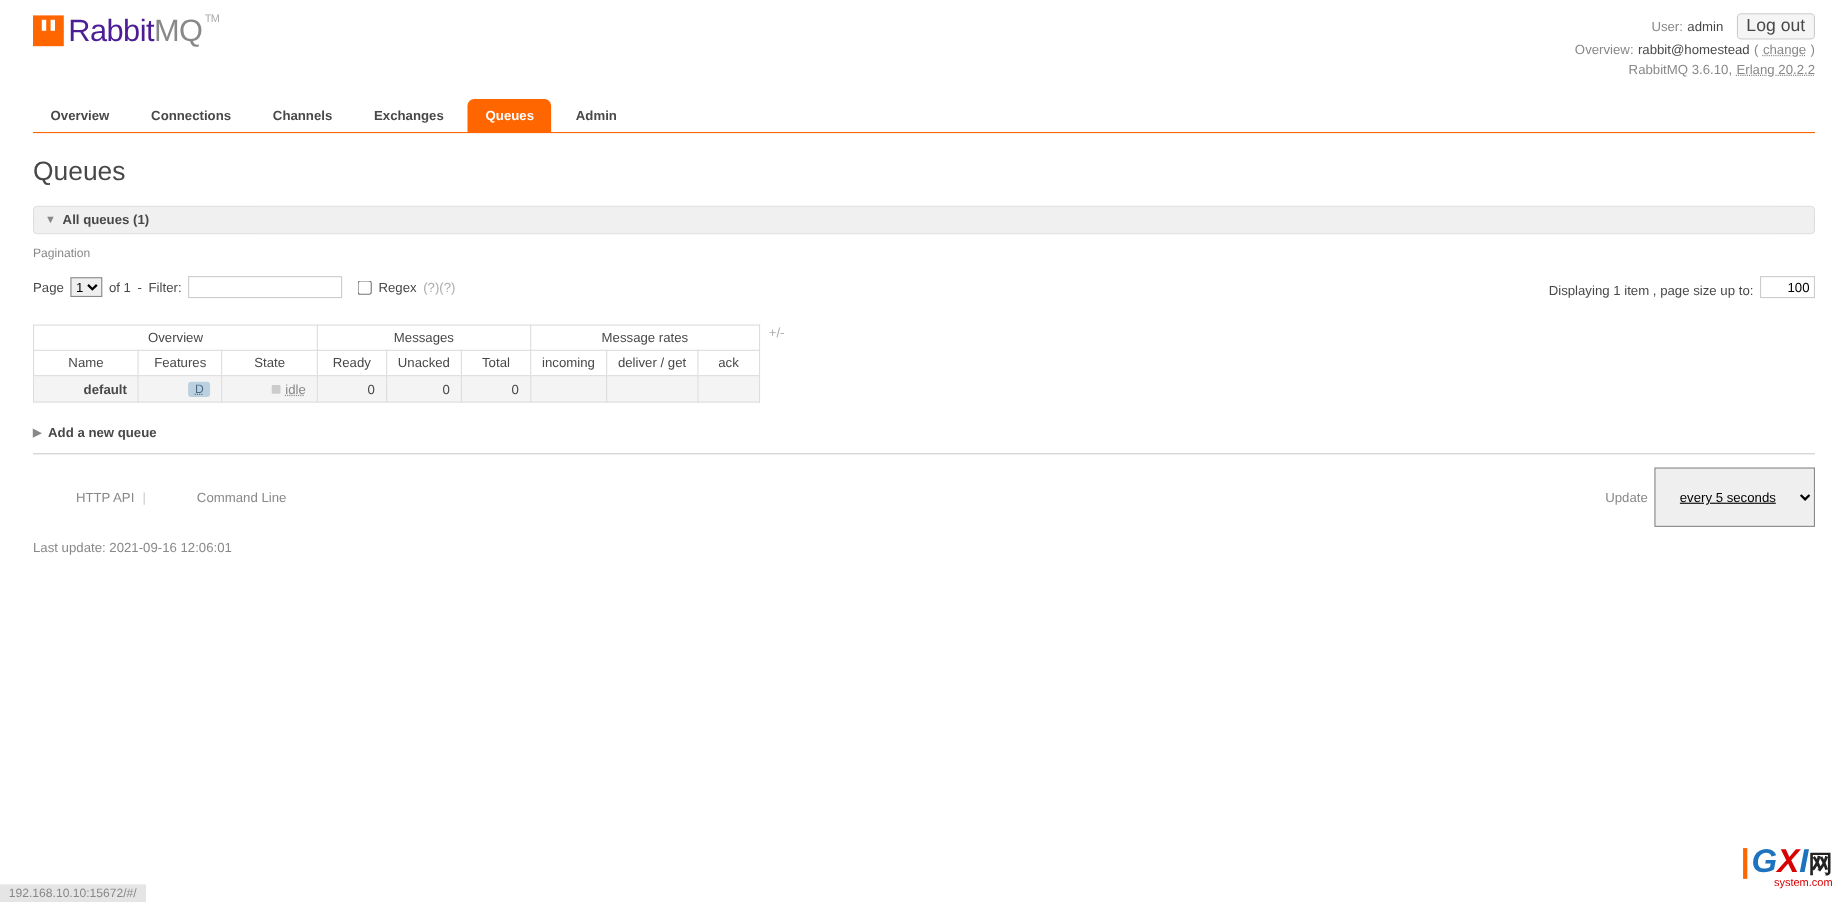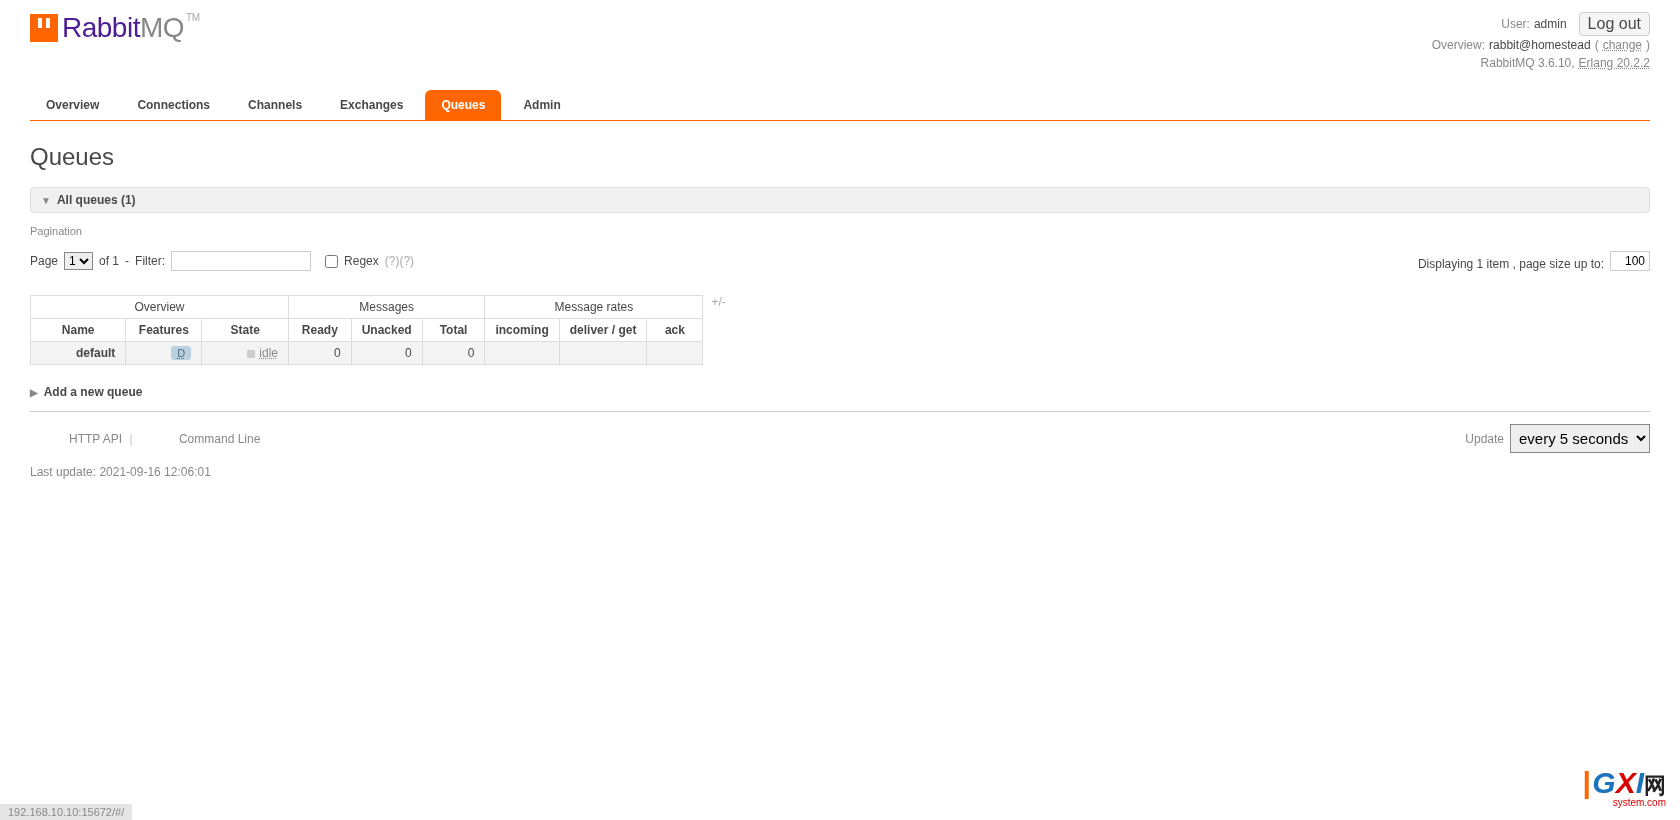--- a/index.html
+++ b/index.html
@@ -37,27 +37,27 @@
 
 
 .pagination-label { color: #888; font-size: 11px; margin-bottom: 14px; }
 .pagination-row { display: flex; justify-content: space-between; align-items: center; margin-bottom: 24px; }
 .pagination-left { display: flex; align-items: center; gap: 6px; font-size: 12px; }
 .pagination-left select { font-size: 12px; border: 1px solid #888; }
 .pagination-left .filter-input { width: 140px; height: 20px; border: 1px solid #ccc; padding: 2px 4px; font-size: 12px; }
 .pagination-left .regex-check { margin-left: 8px; }
 .pagination-left .help { color: #aaa; }
 .pagination-right { font-size: 12px; display: flex; align-items: flex-end; gap: 6px; }
-.pagination-right input { width: 40px; text-align: right; border: 1px solid #ccc; padding: 2px 4px; font-size: 12px; }
+.pagination-right input { width: 50px; text-align: right; border: 1px solid #ccc; padding: 2px 4px; font-size: 12px; }
 
 
 .table-wrap { display: flex; align-items: flex-start; gap: 8px; }
 table { border-collapse: collapse; font-size: 12px; }
 th, td { border: 1px solid #ddd; padding: 4px 10px; text-align: center; }
-th { background: #fff; color: #484848; font-weight: bold; }
+th { background: #fff; color: #484848; font-weight: normal; }
 th.group { background: #fff; font-weight: normal; }
 td { background: #fff; }
 td.right { text-align: right; }
 td.left { text-align: left; font-weight: bold; }
 .badge-d { display: inline-block; background: #bcd1e0; color: #4a6a85; padding: 1px 6px; border-radius: 3px; font-size: 11px; text-decoration: underline dotted; }
 .state-dot { display: inline-block; width: 8px; height: 8px; background: #ccc; border-radius: 1px; margin-right: 4px; vertical-align: middle; }
 .state-text { text-decoration: underline dotted; color: #888; }
 .plusminus { color: #aaa; font-size: 12px; cursor: pointer; align-self: flex-start; }
 
 tr.datarow td { background: #f4f4f4; padding-left: 45px; }
@@ -65,21 +65,21 @@
 
 .add-section { margin: 20px 30px 12px 30px; font-size: 12px; font-weight: bold; color: #484848; cursor: pointer; display: flex; align-items: center; gap: 6px; }
 .add-section .arrow { font-size: 10px; color: #888; }
 
 
 .footer-divider { border-top: 1px solid #ccc; margin: 8px 30px; }
 .footer { display: flex; justify-content: space-between; align-items: center; padding: 4px 30px; font-size: 12px; color: #888; }
 .footer-left a { color: #888; margin-left: 39px; }
 .footer-left .sep { margin: 0 4px; color: #ccc; }
 .footer-right { display: flex; align-items: center; gap: 6px; }
-.footer-right select { font-size: 15px; border: 1px solid #888; padding: 4px; }
+.footer-right select { font-size: 12px; border: 1px solid #888; padding: 18px; text-decoration: underline; }
 .last-update { text-align: left; padding: 8px 30px; color: #888; font-size: 12px; }
 
 
 .status-bar { position: fixed; bottom: 0; left: 0; background: #e5e5e5; color: #888; font-size: 11px; padding: 2px 8px; }
 
 
 .watermark { position: fixed; bottom: 12px; right: 14px; font-family: Arial; }
 .watermark .wm-main { font-size: 30px; font-weight: bold; font-style: italic; }
 .watermark .wm-main .g { color: #1e73be; }
 .watermark .wm-main .x { color: #d90000; }

